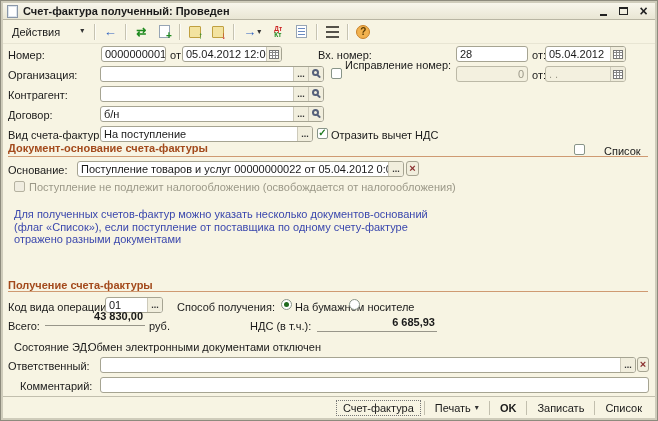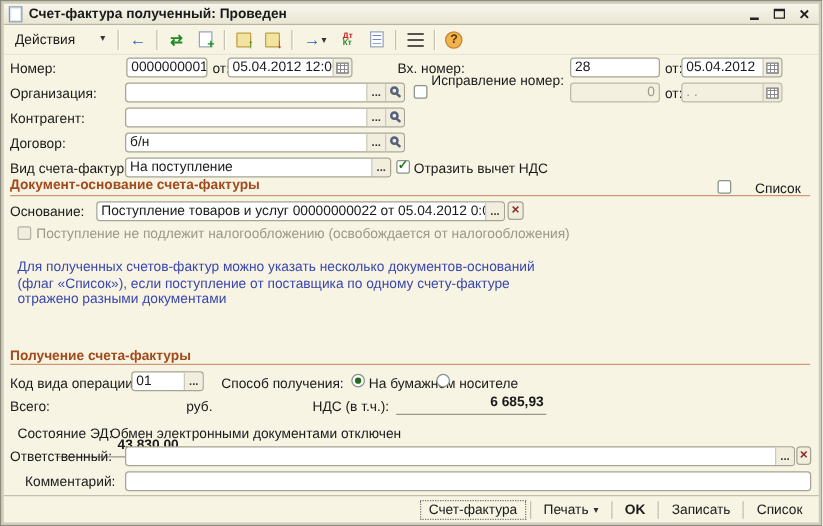--- a/index.html
+++ b/index.html
@@ -264,21 +264,21 @@
     <span class="fcell">
         <span class="dots">...</span>
       </span>
   </div>
   <span class="lbl" style="left:177px;top:301px;">Способ получения:</span>
   <span class="radio sel" style="left:281px;top:299px;"></span>
   <span class="lbl" style="left:295px;top:301px;">На бумажном носителе</span>
   <span class="radio" style="left:349px;top:299px;"></span>
 
   <span class="lbl" style="left:8px;top:320px;">Всего:</span>
-  <div class="ufield" style="left:45px;top:310px;width:100px;margin-top:40px;">
+  <div class="ufield" style="left:45px;top:310px;width:100px;">
     <span>43 830,00</span>
   </div>
   <span class="lbl" style="left:149px;top:320px;">руб.</span>
   <span class="lbl" style="left:250px;top:320px;">НДС (в т.ч.):</span>
   <div class="ufield" style="left:317px;top:316px;width:120px;">
     <span>6 685,93</span>
   </div>
 
   <span class="lbl" style="left:14px;top:341px;">Состояние ЭД:</span>
   <span class="lbl" style="left:88px;top:341px;">Обмен электронными документами отключен</span>

